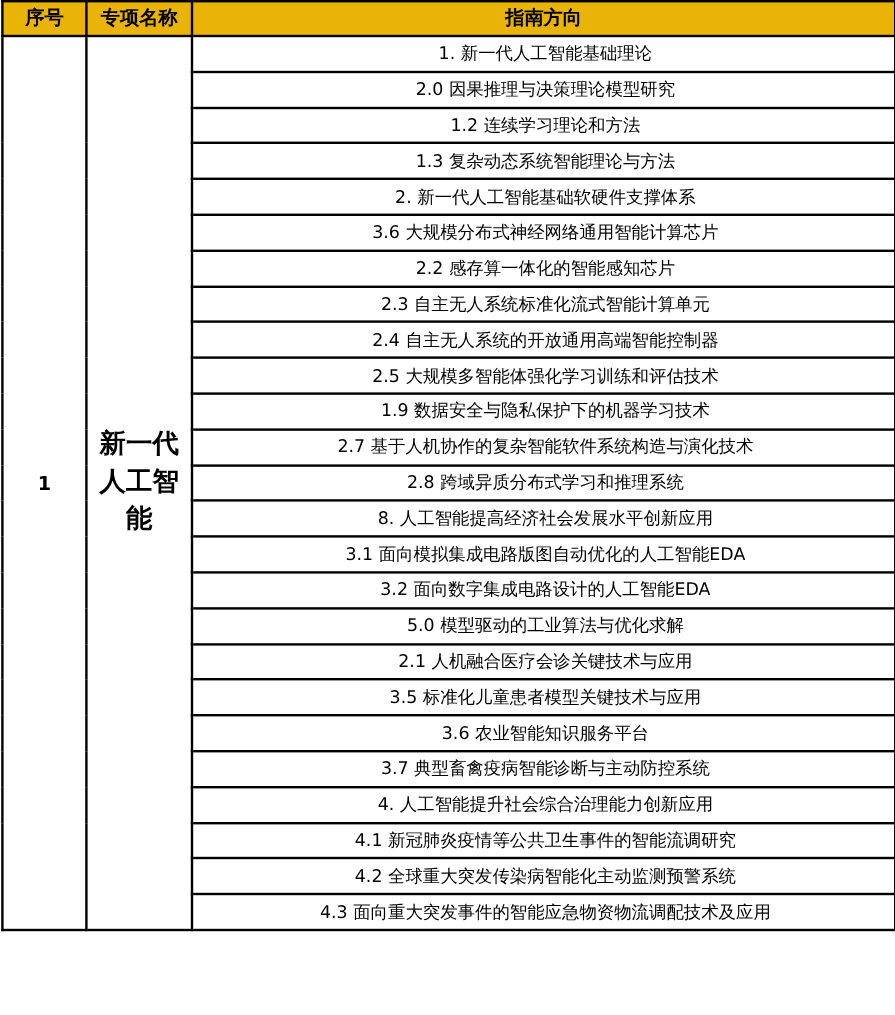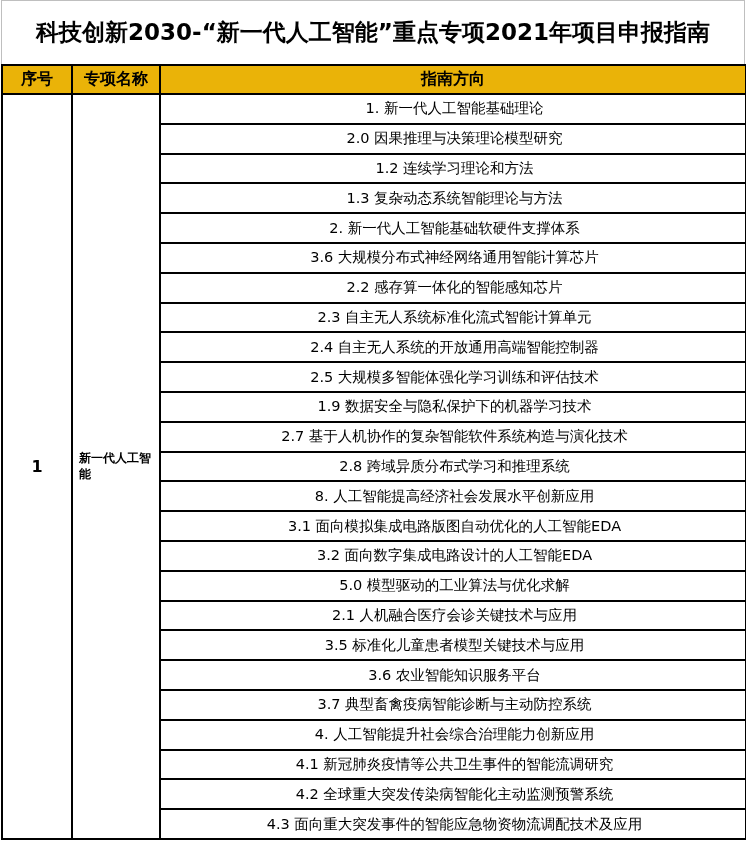--- a/index.html
+++ b/index.html
@@ -53,43 +53,42 @@
 
   tr.guide-row { height: 29.8px; }
   td.seq-cell {
     font-size: 16px;
     font-weight: bold;
     text-align: center;
     vertical-align: middle;
     padding: 0;
   }
   td.name-cell {
-    font-size: 12px;
+    font-size: 22px;
     font-weight: bold;
-    text-align: left;
+    text-align: center;
     vertical-align: middle;
     line-height: 1.4;
     padding: 0 6px;
   }
   td.direction-cell {
     font-size: 14.5px;
     font-weight: normal;
     text-align: center;
     vertical-align: middle;
     padding: 0 4px 0 7px;
     white-space: nowrap;
     overflow: hidden;
   }
 </style>
 </head>
 <body>
 
 <div class="page">
 
-  <div class="doc-title">科技创新2030-“新一代人工智能”重点专项2021年项目申报指南</div>
 
   <table class="guide-table">
     <colgroup>
       <col class="col-seq">
       <col class="col-name">
       <col class="col-dir">
     </colgroup>
     <thead>
       <tr>
         <th>序号</th>

